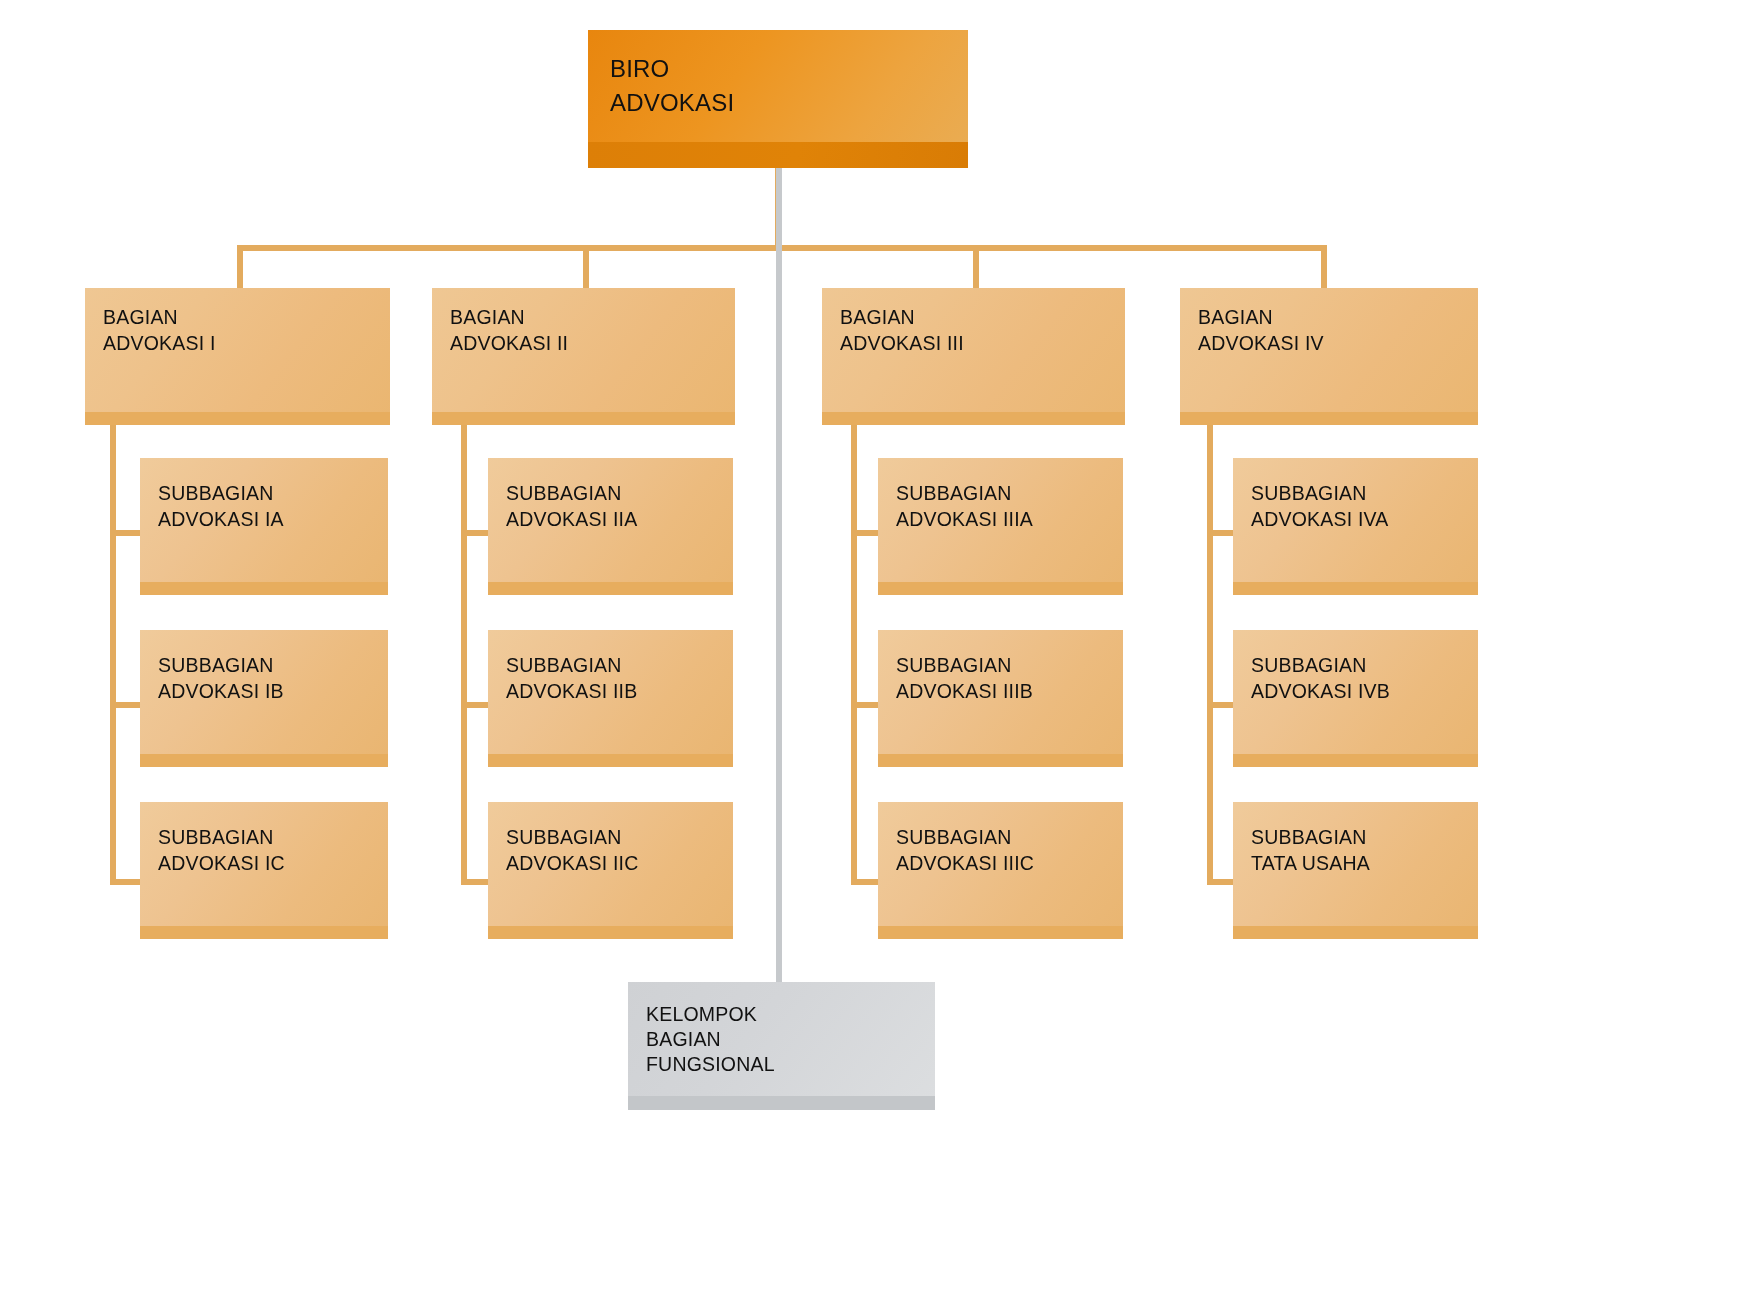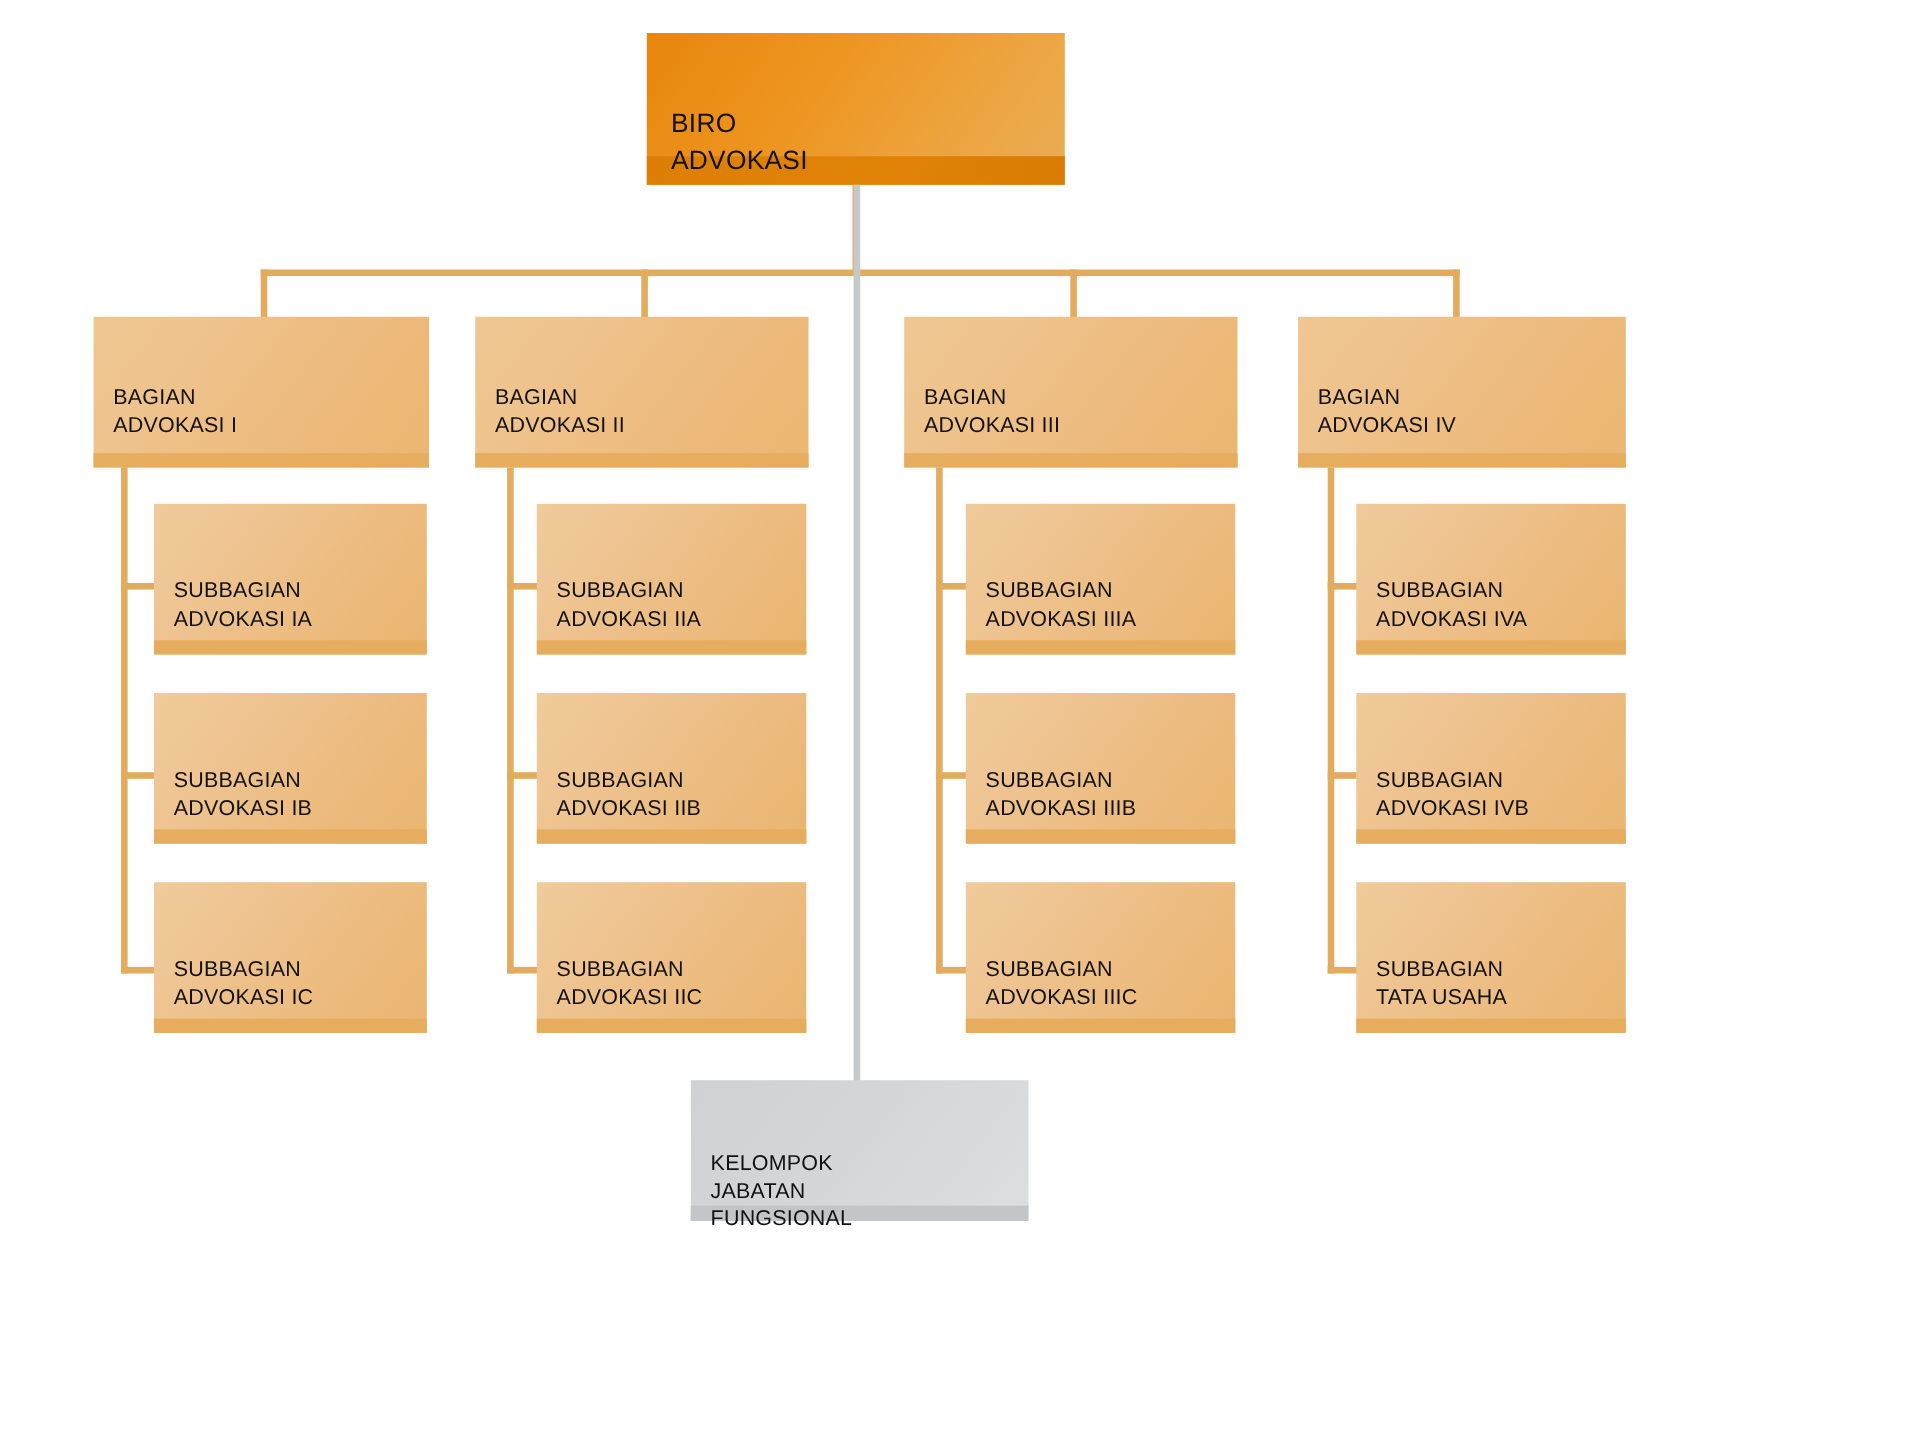--- a/index.html
+++ b/index.html
@@ -26,21 +26,20 @@
     position:absolute;left:0;right:0;top:0;bottom:0;
   }
   .node .txt{
     position:absolute;
     left:18px;right:10px;top:16px;
     font-size:19.5px;
     line-height:26px;
     letter-spacing:0.2px;
     white-space:pre-line;
     color:#111111;
-    margin-top:44px;
   }
 
   
   .lvl0 .body{
     background:linear-gradient(125deg,#e8860e 0%,#ed9520 38%,#eda43f 72%,#e9ad55 100%);
   }
   .lvl0 .foot{
     position:absolute;left:0;right:0;bottom:0;height:26px;
     background:linear-gradient(100deg,#dd7f07 0%,#e08307 55%,#d97c05 100%);
   }
@@ -215,17 +214,17 @@
     <div class="body"></div>
     <div class="foot"></div>
     <div class="txt">SUBBAGIAN
 TATA USAHA</div>
   </div>
 
   <div class="node lvlg" style="left:628px;top:982px;width:307px;height:128px;">
     <div class="body"></div>
     <div class="foot"></div>
     <div class="txt">KELOMPOK
-JABATAN
+BAGIAN
 FUNGSIONAL</div>
   </div>
 
 </div>
 
 </body></html>

